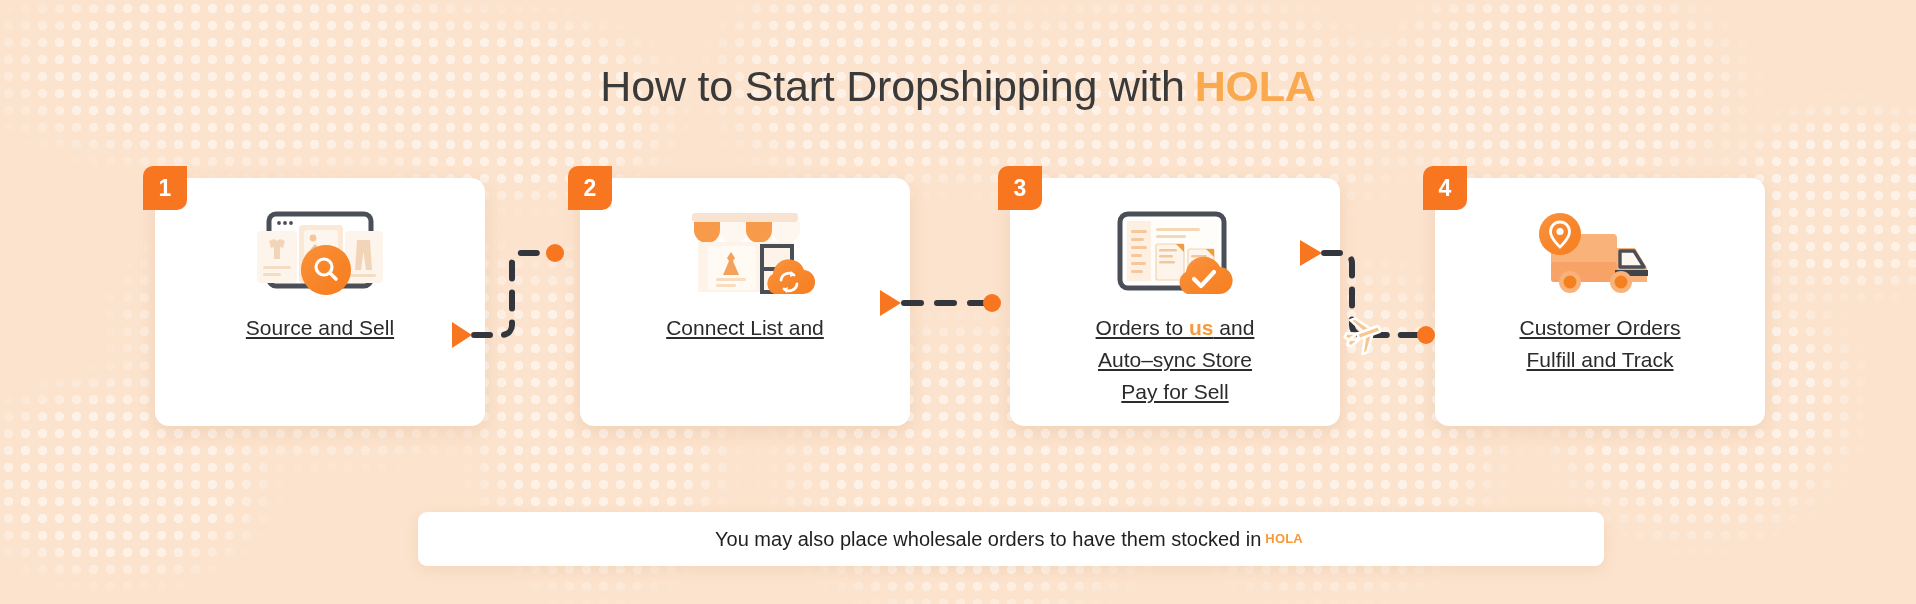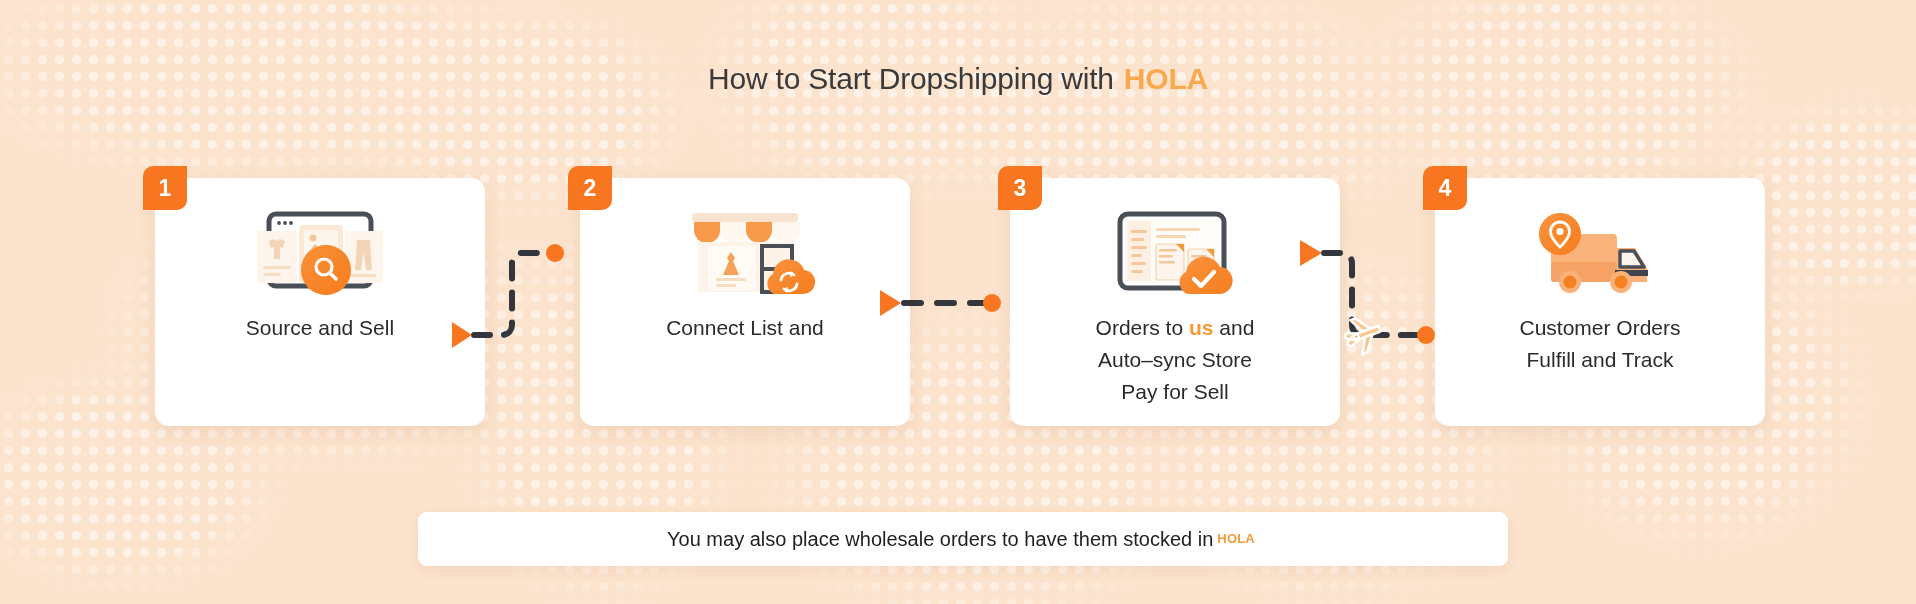--- a/index.html
+++ b/index.html
@@ -52,21 +52,21 @@
     pointer-events: none;
   }
 
   
   .title {
     position: absolute;
     top: 62px;
     left: 0;
     width: 100%;
     text-align: center;
-    font-size: 30px;
+    font-size: 43px;
     font-weight: 500;
     color: #3a3a3a;
     letter-spacing: -0.2px;
     white-space: nowrap;
   }
   .title .brand {
     color: #faa94e;
     font-weight: 700;
     margin-left: 10px;
   }
@@ -117,37 +117,38 @@
   .card-label {
     position: absolute;
     left: 0;
     width: 100%;
     top: 134px;
     text-align: center;
     font-size: 21px;
     line-height: 32px;
     color: #2b2b2b;
     padding: 0 14px;
+    text-decoration: underline;
   }
   .card-label .hl { color: #f79a3b; font-weight: 700; }
 
   
   .conn { position: absolute; pointer-events: none; }
   .conn svg { display: block; overflow: visible; }
 
   .conn.c12 { left: 452px; top: 236px; }
   .conn.c23 { left: 880px; top: 283px; }
   .conn.c34 { left: 1300px; top: 236px; }
 
   
   .banner {
     position: absolute;
     left: 418px;
     top: 512px;
-    width: 1090px;
+    width: 1186px;
     height: 54px;
     background: #ffffff;
     border-radius: 9px;
     display: flex;
     align-items: center;
     justify-content: center;
     box-shadow: 0 4px 14px rgba(180, 120, 70, 0.13);
     font-size: 20px;
     color: #1f1f1f;
     white-space: nowrap;

